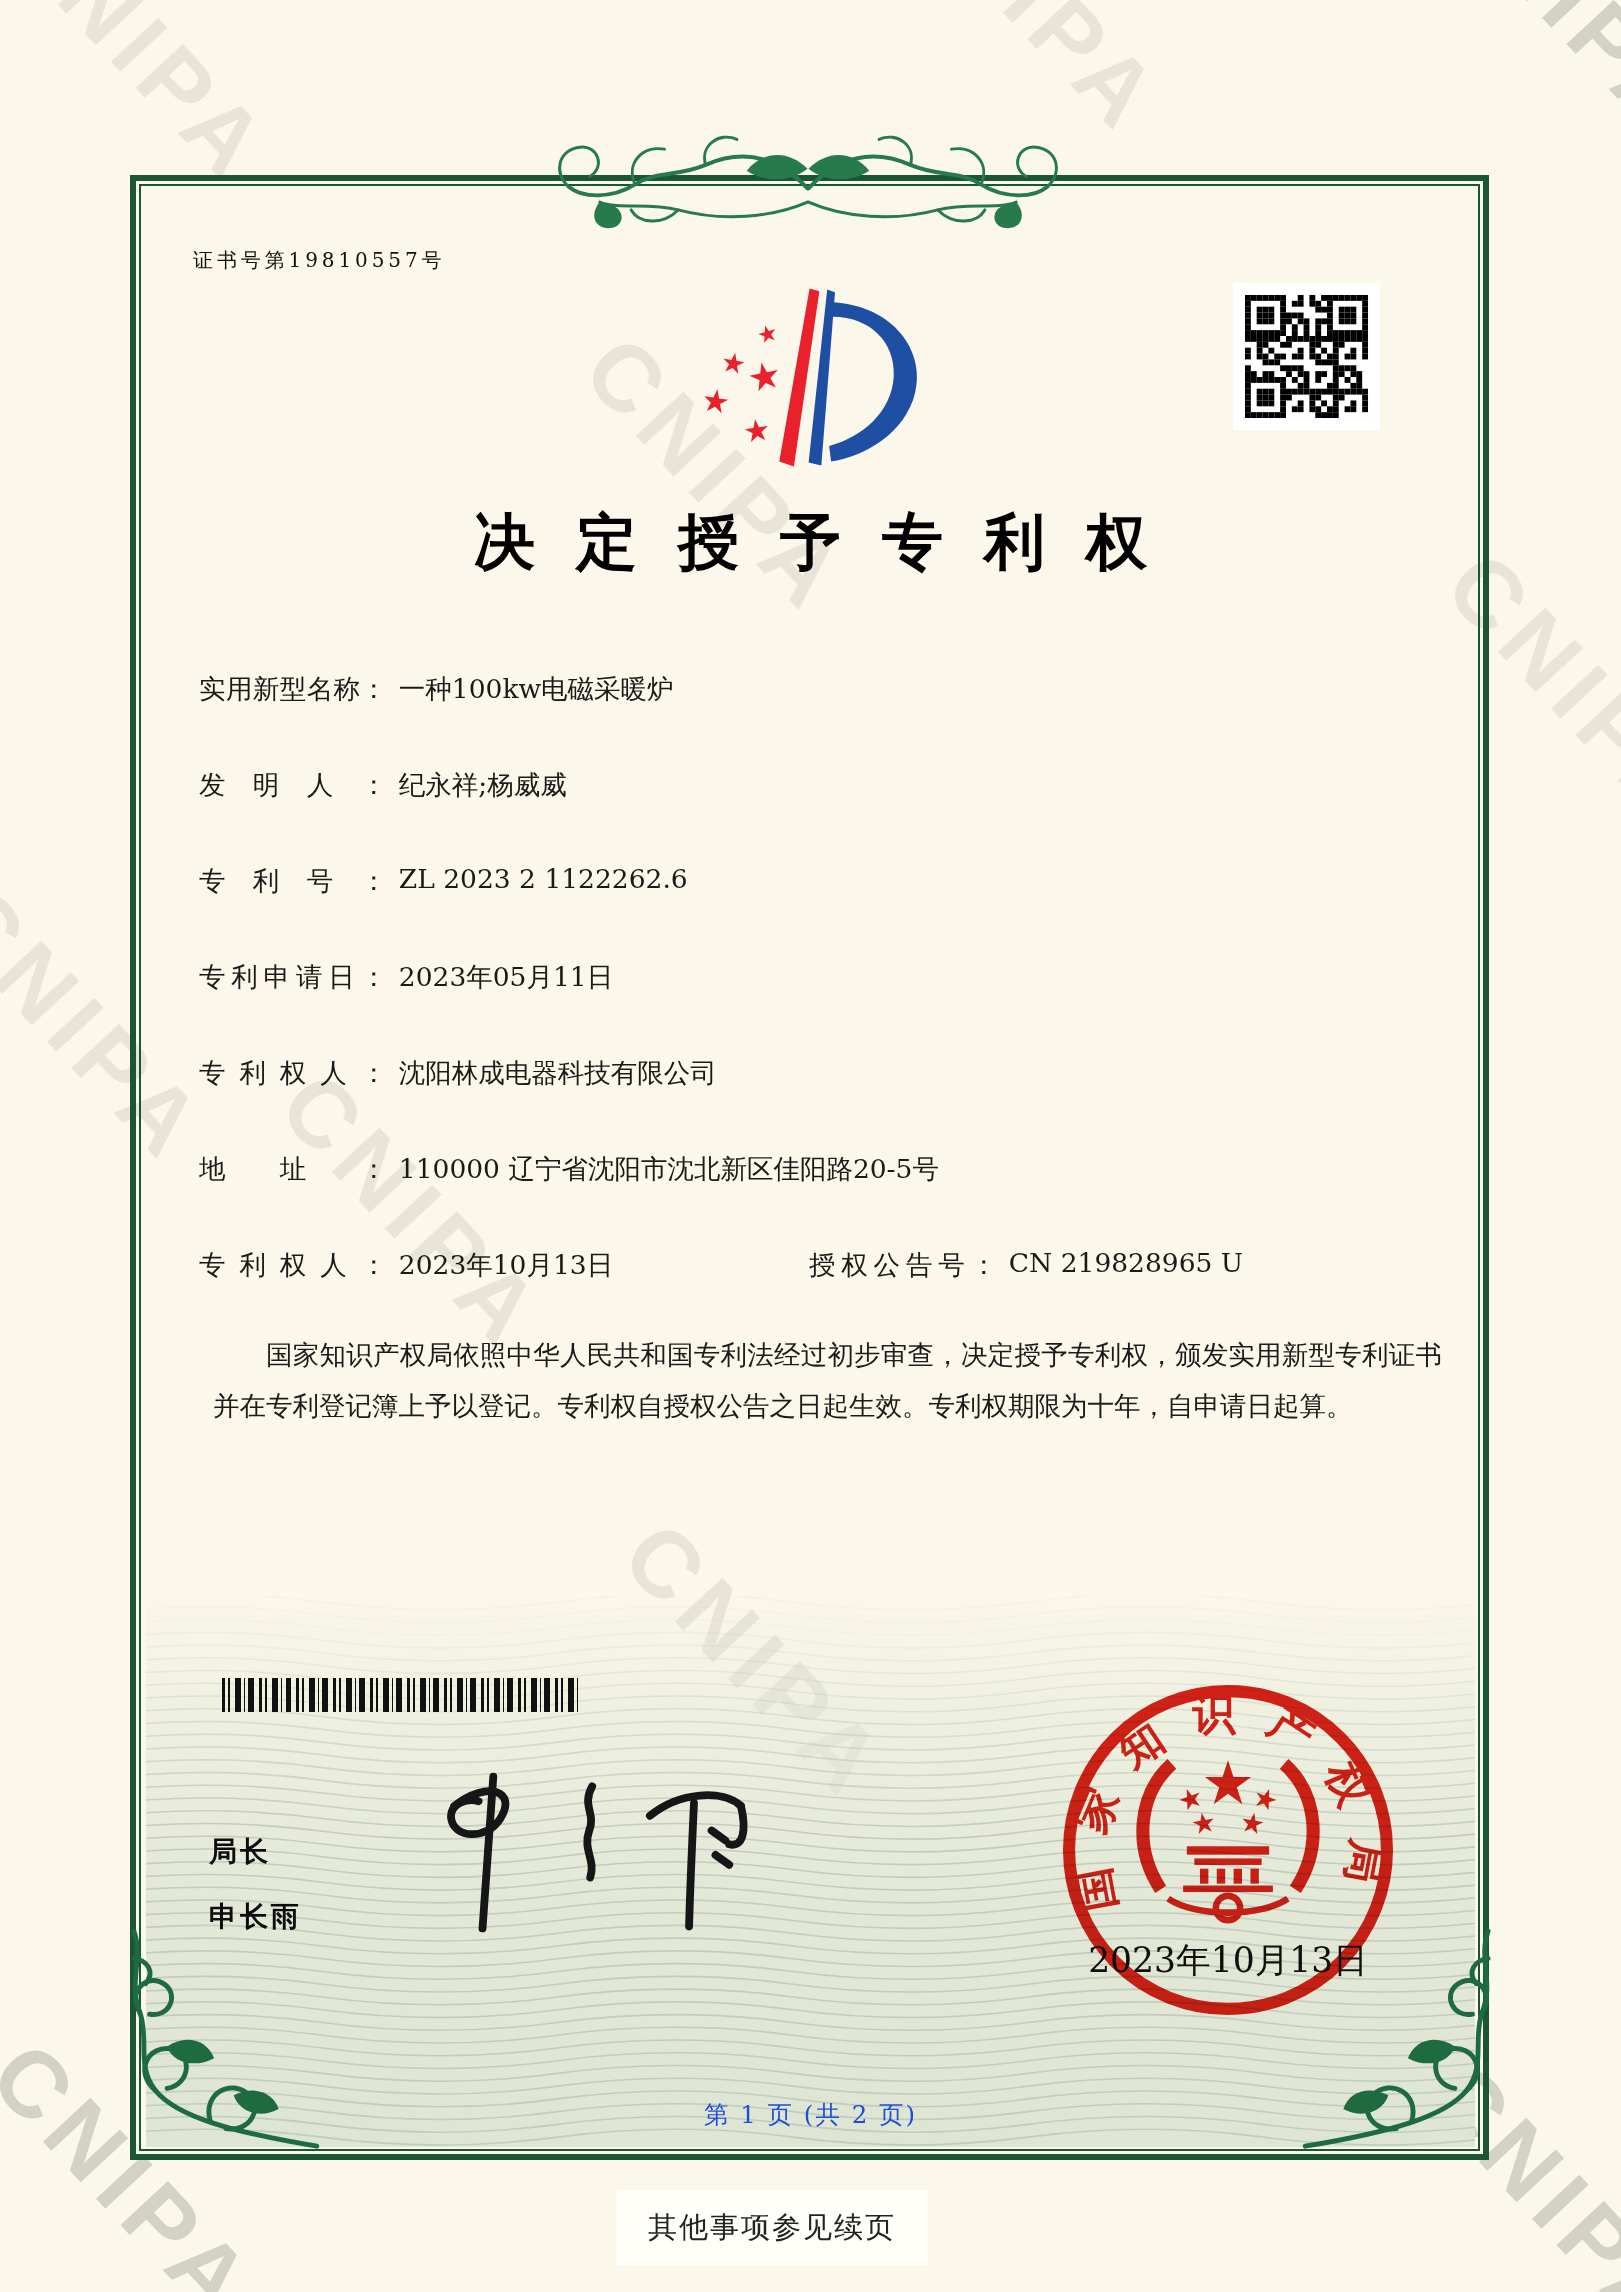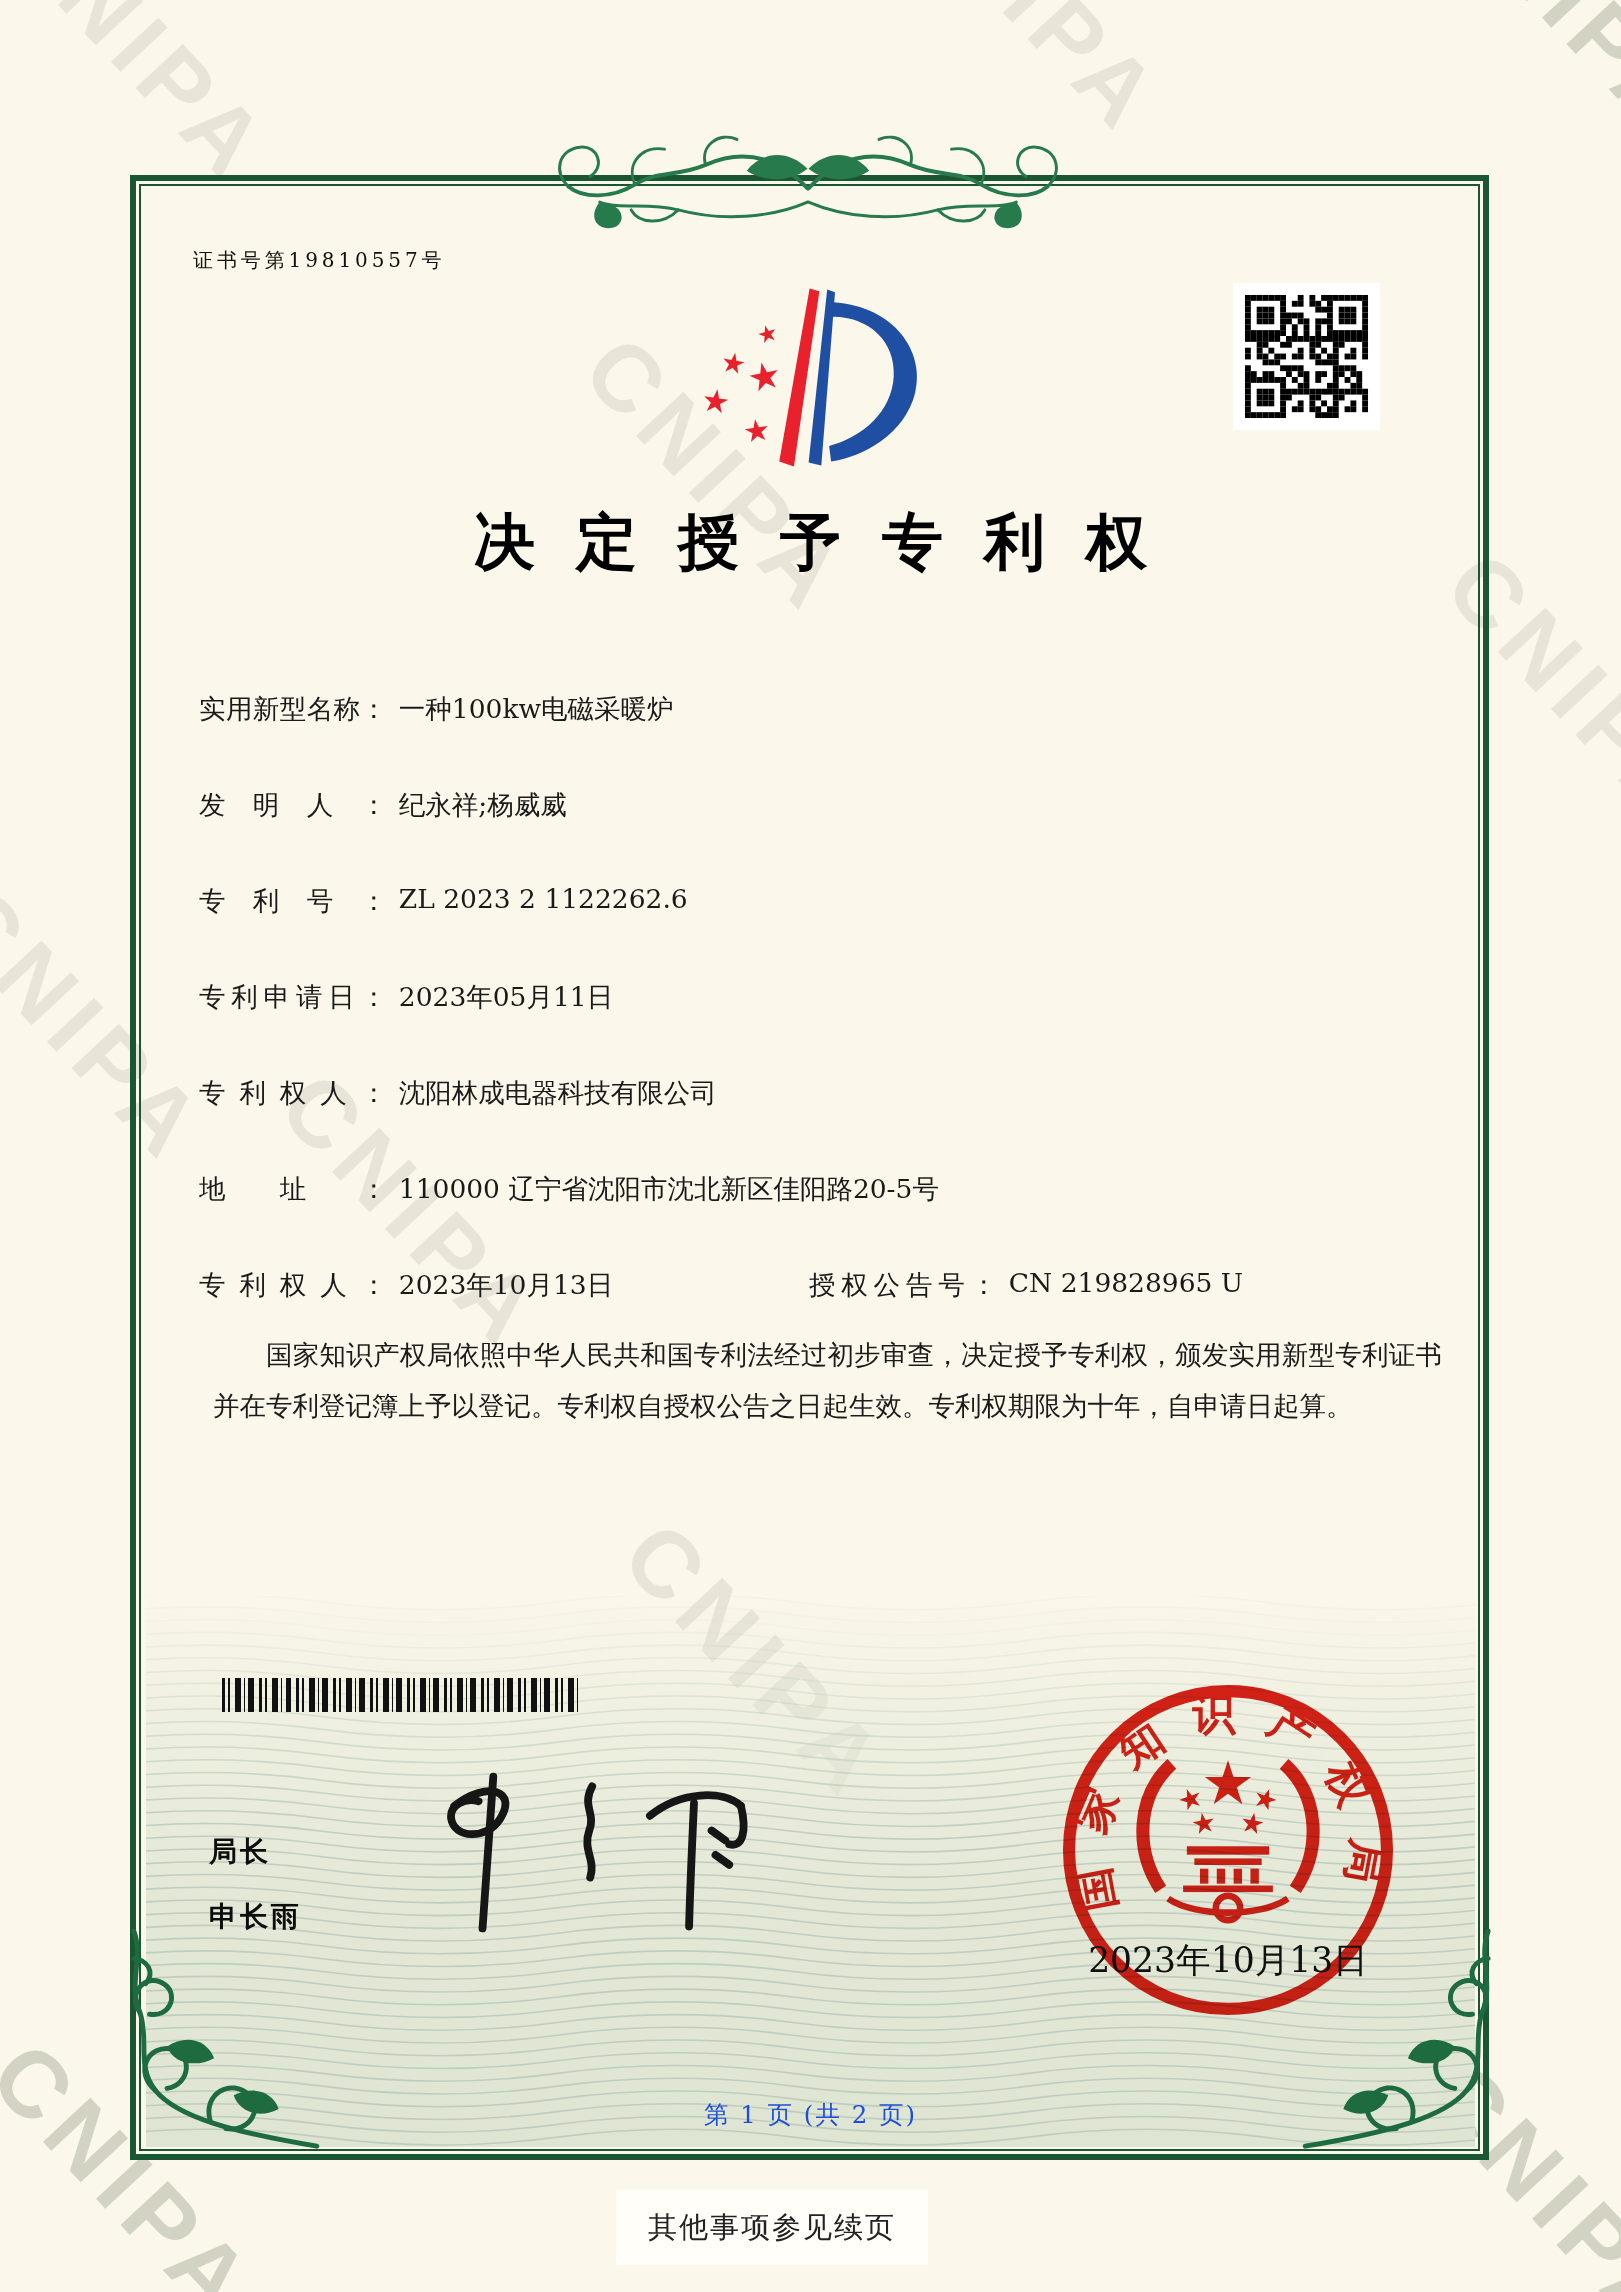--- a/index.html
+++ b/index.html
@@ -27,21 +27,21 @@
 
   .logo{position:absolute;left:684px;top:263px;}
 
   .qrbox{position:absolute;left:1233px;top:283px;width:147px;height:147px;background:#fff;
          display:flex;align-items:center;justify-content:center;}
 
   .title{position:absolute;left:0;top:502px;width:100%;text-align:center;
          font-size:61px;font-weight:700;letter-spacing:41px;padding-left:41px;
          box-sizing:border-box;color:#000;}
 
-  .fields{position:absolute;left:199px;top:691px;font-size:26.5px;color:#1a1a1a;}
+  .fields{position:absolute;left:199px;top:671px;font-size:26.5px;color:#1a1a1a;}
   .frow{position:relative;height:96px;}
   .flabel{display:inline-block;width:188px;text-align:justify;text-align-last:justify;
           vertical-align:top;}
   .fvalue{margin-left:11.8px;}
   .grant2{position:absolute;left:610px;top:0;white-space:nowrap;}
 
   .paras{position:absolute;left:197px;top:1313px;width:1261px;font-size:26.5px;
          line-height:51px;text-align:justify;color:#1b1b1b;}
   .paras p{margin:16px;text-indent:2em;}
   .paras p + p{margin-top:43px;}

